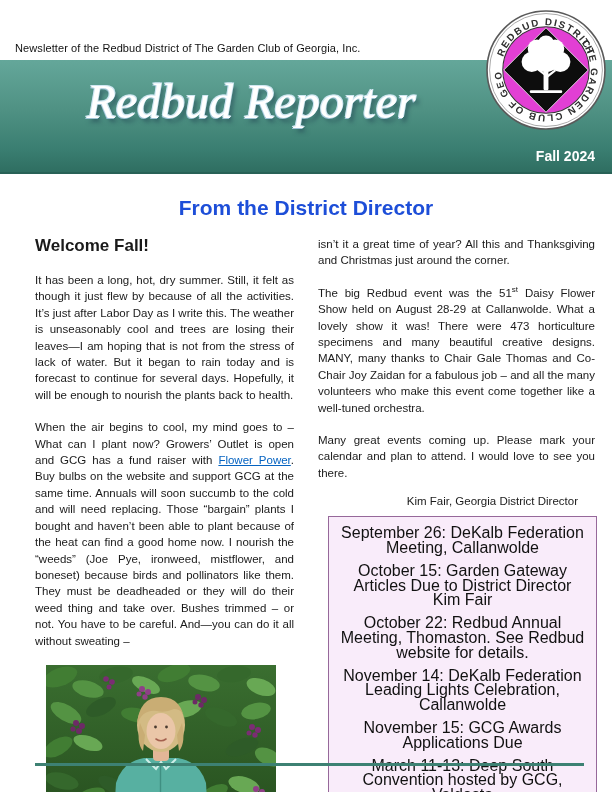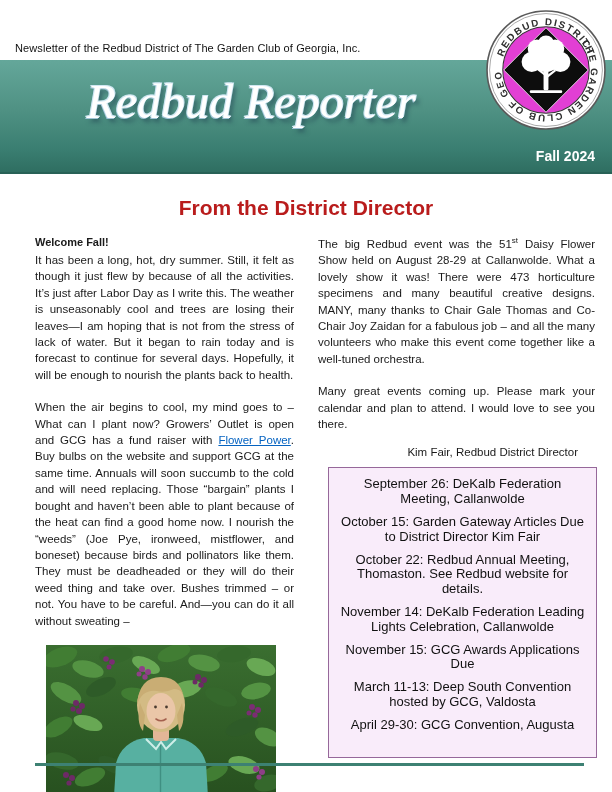--- a/index.html
+++ b/index.html
@@ -23,42 +23,42 @@
     text-shadow:-1px -1px 0 #cfe7f2, 1px -1px 0 #cfe7f2, -1px 1px 0 #9fc4d6, 3px 4px 4px rgba(25,55,75,.55);
     white-space:nowrap;
   }
   .banner-issue{
     position:absolute;right:17px;bottom:8px;font-size:14px;font-weight:bold;color:#fff;
   }
   .seal{position:absolute;top:9px;right:5px;width:122px;height:122px;}
   
   .article-heading{
     position:absolute;top:196px;left:0;width:612px;text-align:center;
-    font-size:21px;font-weight:bold;color:#b91c1c;
+    font-size:21px;font-weight:bold;color:#1d4ed8;
   }
   .columns{
     position:absolute;top:236px;left:35px;width:560px;display:flex;gap:24px;
   }
   .col-left{width:259px;}
   .col-right{width:277px;}
   .body-text{font-size:11.5px;line-height:16.4px;text-align:justify;}
-  .salutation{font-size:11px;font-weight:bold;margin-bottom:4px;}
+  .salutation{font-size:17px;font-weight:bold;margin-bottom:16px;}
   .para{margin:0 0 16px 0;}
   .link{color:#0563c1;text-decoration:underline;cursor:pointer;}
   sup{font-size:8px;line-height:0;}
   .signature{font-size:11.5px;text-align:right;padding-right:17px;margin-top:-2px;}
   .photo{display:block;margin:4px 0 0 11px;width:230px;height:152px;}
   
   .events-box{
     margin:9px 0 0 10px;width:269px;box-sizing:border-box;
     background:#f9ecfa;border:1px solid #96689a;
     padding:9px 10px 8px 10px;
   }
   .event-item{
-    font-size:13px;line-height:14.8px;text-align:center;margin:0 0 8px 0;color:#111;
+    font-size:16px;line-height:14.8px;text-align:center;margin:0 0 8px 0;color:#111;
   }
   .event-item:last-child{margin-bottom:16px;}
   
   .footer-rule{
     position:absolute;left:35px;top:763px;width:549px;height:3px;background:#3d8173;
   }
 </style>
 </head>
 <body>
 
@@ -196,23 +196,24 @@
           <path d="M94,58 Q90,78 97,86 L99,70 Z" fill="#c9ad74"></path>
           <path d="M136,58 Q140,78 133,86 L131,70 Z" fill="#c9ad74"></path>
           <circle cx="109.5" cy="62" r="1.4" fill="#4a3a2e"></circle>
           <circle cx="120.5" cy="62" r="1.4" fill="#4a3a2e"></circle>
           <path d="M110,74 Q115,77.5 120,74" fill="none" stroke="#a4604e" stroke-width="1.6" stroke-linecap="round"></path>
         </g>
       </svg>
     </div>
 
     <div class="col-right">
+      <p class="body-text para">isn’t it a great time of year?  All this and Thanksgiving and Christmas just around the corner.</p>
       <p class="body-text para"><span>The big Redbud event was the 51</span><sup>st</sup><span> Daisy Flower Show held on August 28-29 at Callanwolde. What a lovely show it was! There were 473 horticulture specimens and many beautiful creative designs. MANY, many thanks to Chair Gale Thomas and Co-Chair Joy Zaidan for a fabulous job – and all the many volunteers who make this event come together like a well-tuned orchestra.</span></p>
       <p class="body-text para">Many great events coming up. Please mark your calendar and plan to attend. I would love to see you there.</p>
-      <div class="signature">Kim Fair, Redbud District Director</div>
+      <div class="signature">Kim Fair, Georgia District Director</div>
 
       <div class="events-box">
         <div>
             <div class="event-item">September 26: DeKalb Federation Meeting, Callanwolde</div>
             <div class="event-item">October 15: Garden Gateway Articles Due to District Director Kim Fair</div>
             <div class="event-item">October 22: Redbud Annual Meeting, Thomaston. See Redbud website for details.</div>
             <div class="event-item">November 14: DeKalb Federation Leading Lights Celebration, Callanwolde</div>
             <div class="event-item">November 15: GCG Awards Applications Due</div>
             <div class="event-item">March 11-13: Deep South Convention hosted by GCG, Valdosta</div>
             <div class="event-item">April 29-30: GCG Convention, Augusta</div>

